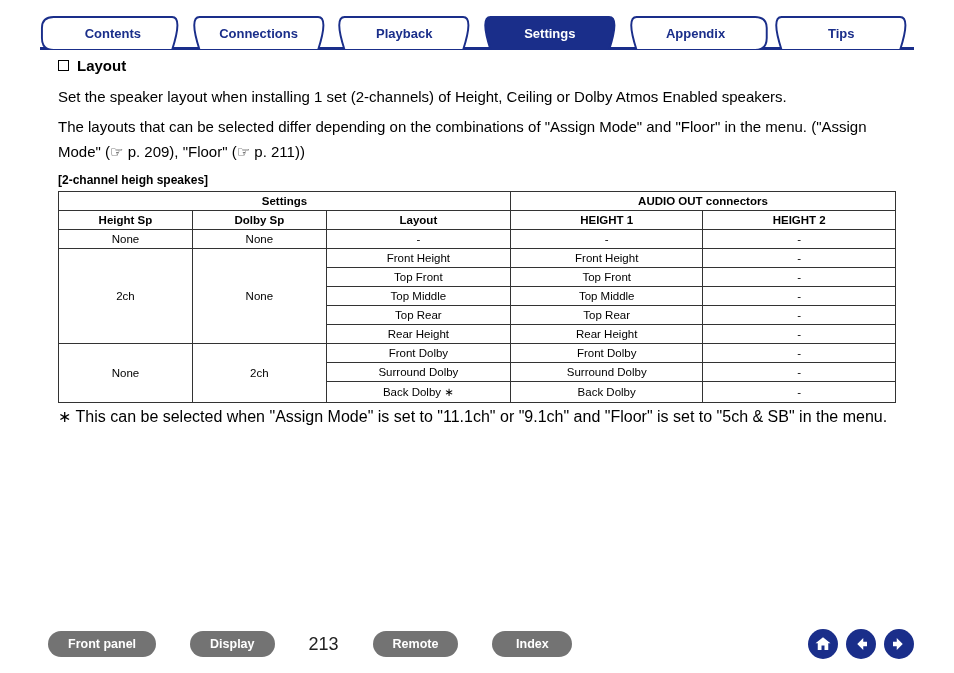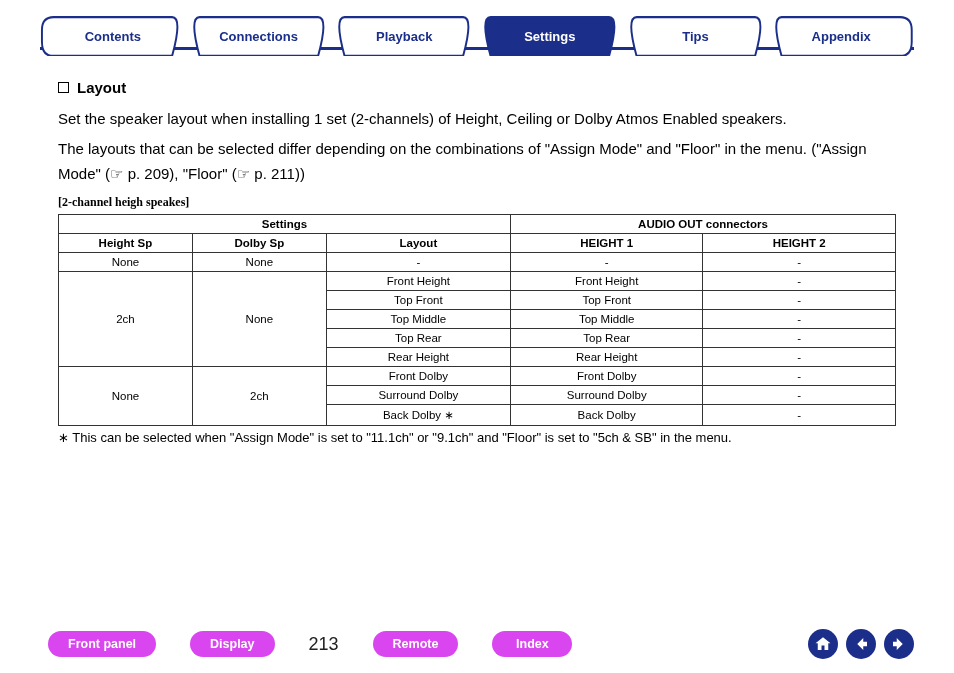--- a/index.html
+++ b/index.html
@@ -18,72 +18,72 @@
   .tabs {
     display: flex;
     margin: 16px 40px 0 40px;
     height: 34px;
     position: relative;
     border-bottom: 3px solid #1a2e8a;
   }
   .tab {
     flex: 1;
     position: relative;
-    height: 40px;
+    height: 34px;
   }
   .tab svg { position:absolute; inset:0; width:100%; height:100%; }
   .tab-label {
     position: absolute;
     left: 0; right: 0; top: 0; bottom: 0;
     display: flex; align-items: center; justify-content: center;
     font-weight: bold;
     font-size: 13px;
     color: #1a2e8a;
     cursor: pointer;
   }
   .tab.active .tab-label { color: #fff; }
 
   
-  .content { margin: 29px 58px 0 58px; }
+  .content { margin: 7px 58px 0 58px; }
   .section-head {
     display: flex; align-items: center;
     font-weight: bold; font-size: 15px;
     gap: 8px;
     margin-bottom: 10px;
   }
   .sq-icon { width:11px; height:11px; border:1.5px solid #000; display:inline-block; }
   .para { font-size: 15px; line-height: 1.7; margin-bottom: 4px; }
   .ptr { font-family: "Segoe UI Symbol","Apple Symbols",sans-serif; }
-  .subhead { font-weight: bold; font-size: 12px; margin-top: 8px; margin-bottom: 4px; font-family: Liberation Serif, serif; }
+  .subhead { font-weight: bold; font-size: 12px; margin-top: 8px; margin-bottom: 4px; }
   table.spec {
     border-collapse: collapse;
     width: 100%;
     table-layout: fixed;
     margin-top: 2px;
   }
   table.spec th, table.spec td {
     border: 1px solid #333;
     padding: 3px 6px;
     font-size: 11.5px;
     vertical-align: middle;
     text-align: center;
   }
   table.spec th { font-weight: bold; background: #fff; }
-  .footnote { font-size: 13px; margin-top: 4px; }
+  .footnote { font-size: 16px; margin-top: 4px; }
 
   
   .bottom {
     position: absolute;
     left: 0; right:0; bottom: 0;
     padding: 0 40px 14px 48px;
     display: flex; align-items: center;
     gap: 34px;
   }
   .pill {
-    background: #d946ef;
+    background: #737373;
     color: #fff;
     border-radius: 14px;
     padding: 6px 20px;
     font-weight: bold;
     font-size: 12.5px;
     cursor: pointer;
     min-width: 80px;
     text-align: center;
   }
   .pagenum { font-size: 18px; color:#222; min-width: 30px; text-align:center; }
@@ -119,29 +119,29 @@
     <div class="tab-label">Playback</div>
   </div>
   <div class="tab active">
     <svg viewBox="0 0 150 34" preserveAspectRatio="none">
         <path d="M14 34 Q3 1 14 1 L136 1 Q147 1 136 34 Z" fill="#1a2e8a" stroke="#1a2e8a" stroke-width="2"></path>
       </svg>
     <div class="tab-label">Settings</div>
   </div>
   <div class="tab">
     <svg viewBox="0 0 150 34" preserveAspectRatio="none">
+        <path d="M14 34 Q3 1 14 1 L136 1 Q148 1 148 12 L148 22 Q148 34 136 34 Z" fill="#fff" stroke="#1a2e8a" stroke-width="2"></path>
+      </svg>
+    <div class="tab-label">Appendix</div>
+  </div>
+  <div class="tab">
+    <svg viewBox="0 0 150 34" preserveAspectRatio="none">
         <path d="M14 34 Q3 1 14 1 L136 1 Q147 1 136 34 Z" fill="#fff" stroke="#1a2e8a" stroke-width="2"></path>
       </svg>
     <div class="tab-label">Tips</div>
-  </div>
-  <div class="tab">
-    <svg viewBox="0 0 150 34" preserveAspectRatio="none">
-        <path d="M14 34 Q3 1 14 1 L136 1 Q148 1 148 12 L148 22 Q148 34 136 34 Z" fill="#fff" stroke="#1a2e8a" stroke-width="2"></path>
-      </svg>
-    <div class="tab-label">Appendix</div>
   </div>
 </div>
 
 <div class="content">
   <div class="section-head">
     <span class="sq-icon"></span>
     <span>Layout</span>
   </div>
   <div class="para">Set the speaker layout when installing 1 set (2-channels) of Height, Ceiling or Dolby Atmos Enabled speakers.</div>
   <div class="para">

